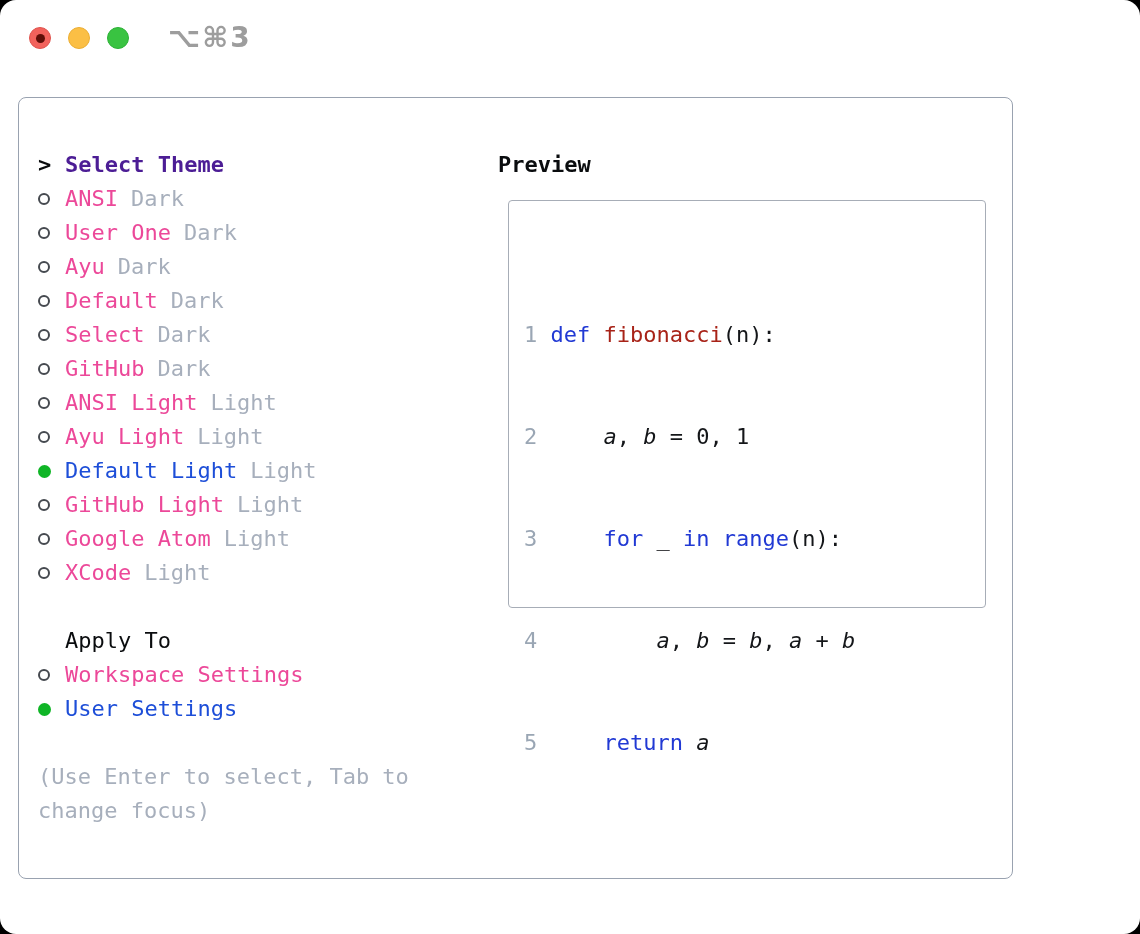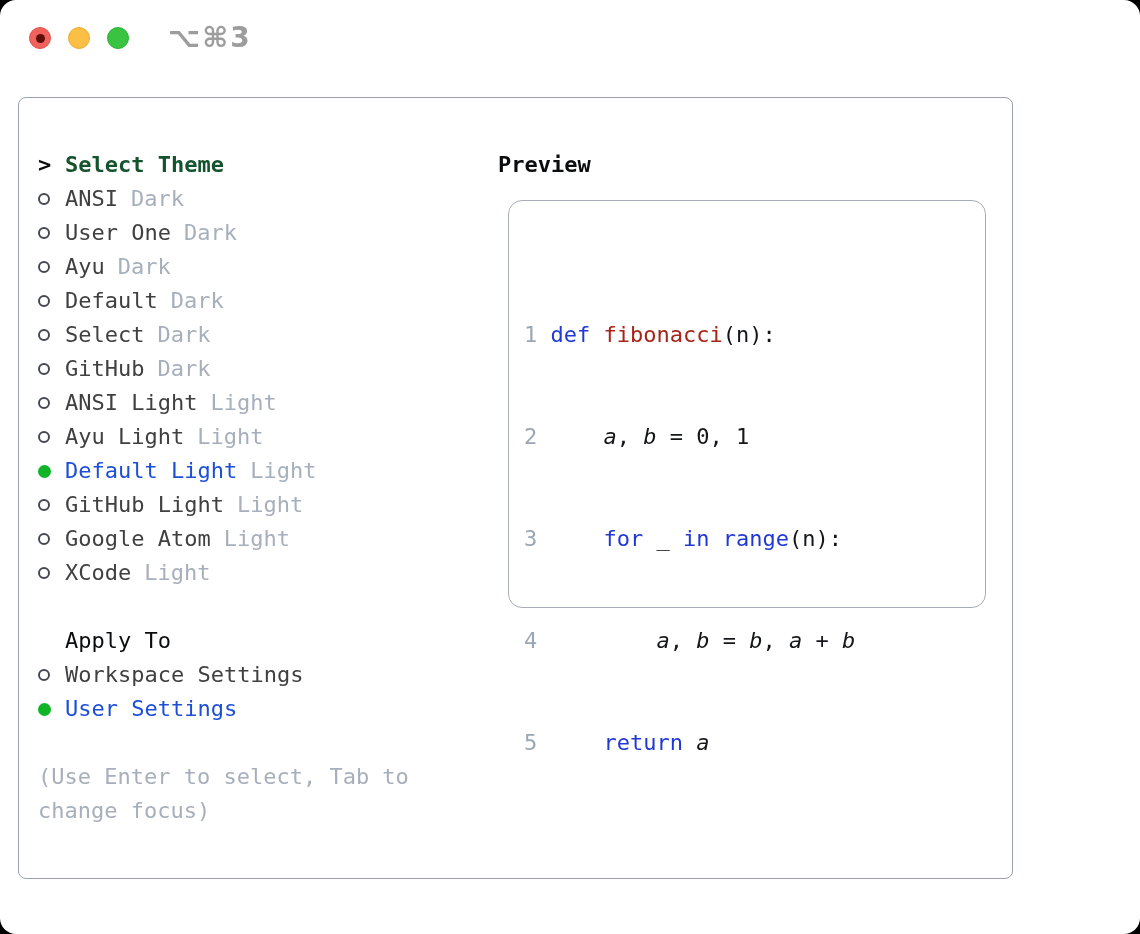--- a/index.html
+++ b/index.html
@@ -21,32 +21,32 @@
   
   .panel{position:absolute;left:18px;top:97px;width:995px;height:782px;
     border:1.5px solid #99a2b0;border-radius:8px;box-sizing:border-box;}
   
   .list{position:absolute;left:38px;top:148px;font-size:22px;line-height:34px;color:#363c44;}
   .row{display:flex;height:34px;align-items:center;white-space:pre;}
   .markcell{width:27px;height:34px;display:flex;align-items:center;flex:none;}
   .dot{width:12px;height:12px;border:2px solid #45494f;border-radius:50%;box-sizing:border-box;}
   .row.selected .dot{width:13px;height:13px;background:#0fb526;border-color:#0fb526;}
   .caret{font-weight:bold;color:#0a0c0e;line-height:34px;}
-  .heading{font-weight:bold;color:#14532d;}
+  .heading{font-weight:bold;color:#4c1d95;}
   .subheading{color:#0a0c0e;}
-  .name{color:#404040;}
+  .name{color:#ec4899;}
   .row.selected .name{color:#1d4ed8;}
   .tag{color:#a7afbc;margin-left:13px;}
   .hint{color:#a7afbc;height:34px;line-height:34px;white-space:pre;}
   .spacer{height:34px;}
   
   .preview-title{position:absolute;left:498px;top:148px;height:34px;line-height:34px;
     font-size:22px;font-weight:bold;color:#0a0c0e;text-align:center;}
   .preview-box{position:absolute;left:508px;top:200px;width:478px;height:408px;
-    border:1.5px solid #a7adb7;border-radius:14px;box-sizing:border-box;}
+    border:1.5px solid #a7adb7;border-radius:4px;box-sizing:border-box;}
   .codewrap{position:absolute;left:15px;top:49px;font-size:22px;line-height:34px;white-space:pre;color:#141619;}
   .cl{height:34px;}
   .ln{display:inline-block;width:1ch;margin-right:1ch;color:#9aa6b4;text-align:right;}
   .tk-pl{color:#141619;}
   .tk-kw{color:#2139d4;}
   .tk-fn{color:#a82318;}
   .tk-var{color:#141619;font-style:italic;}
 </style>
 </head>
 <body>

